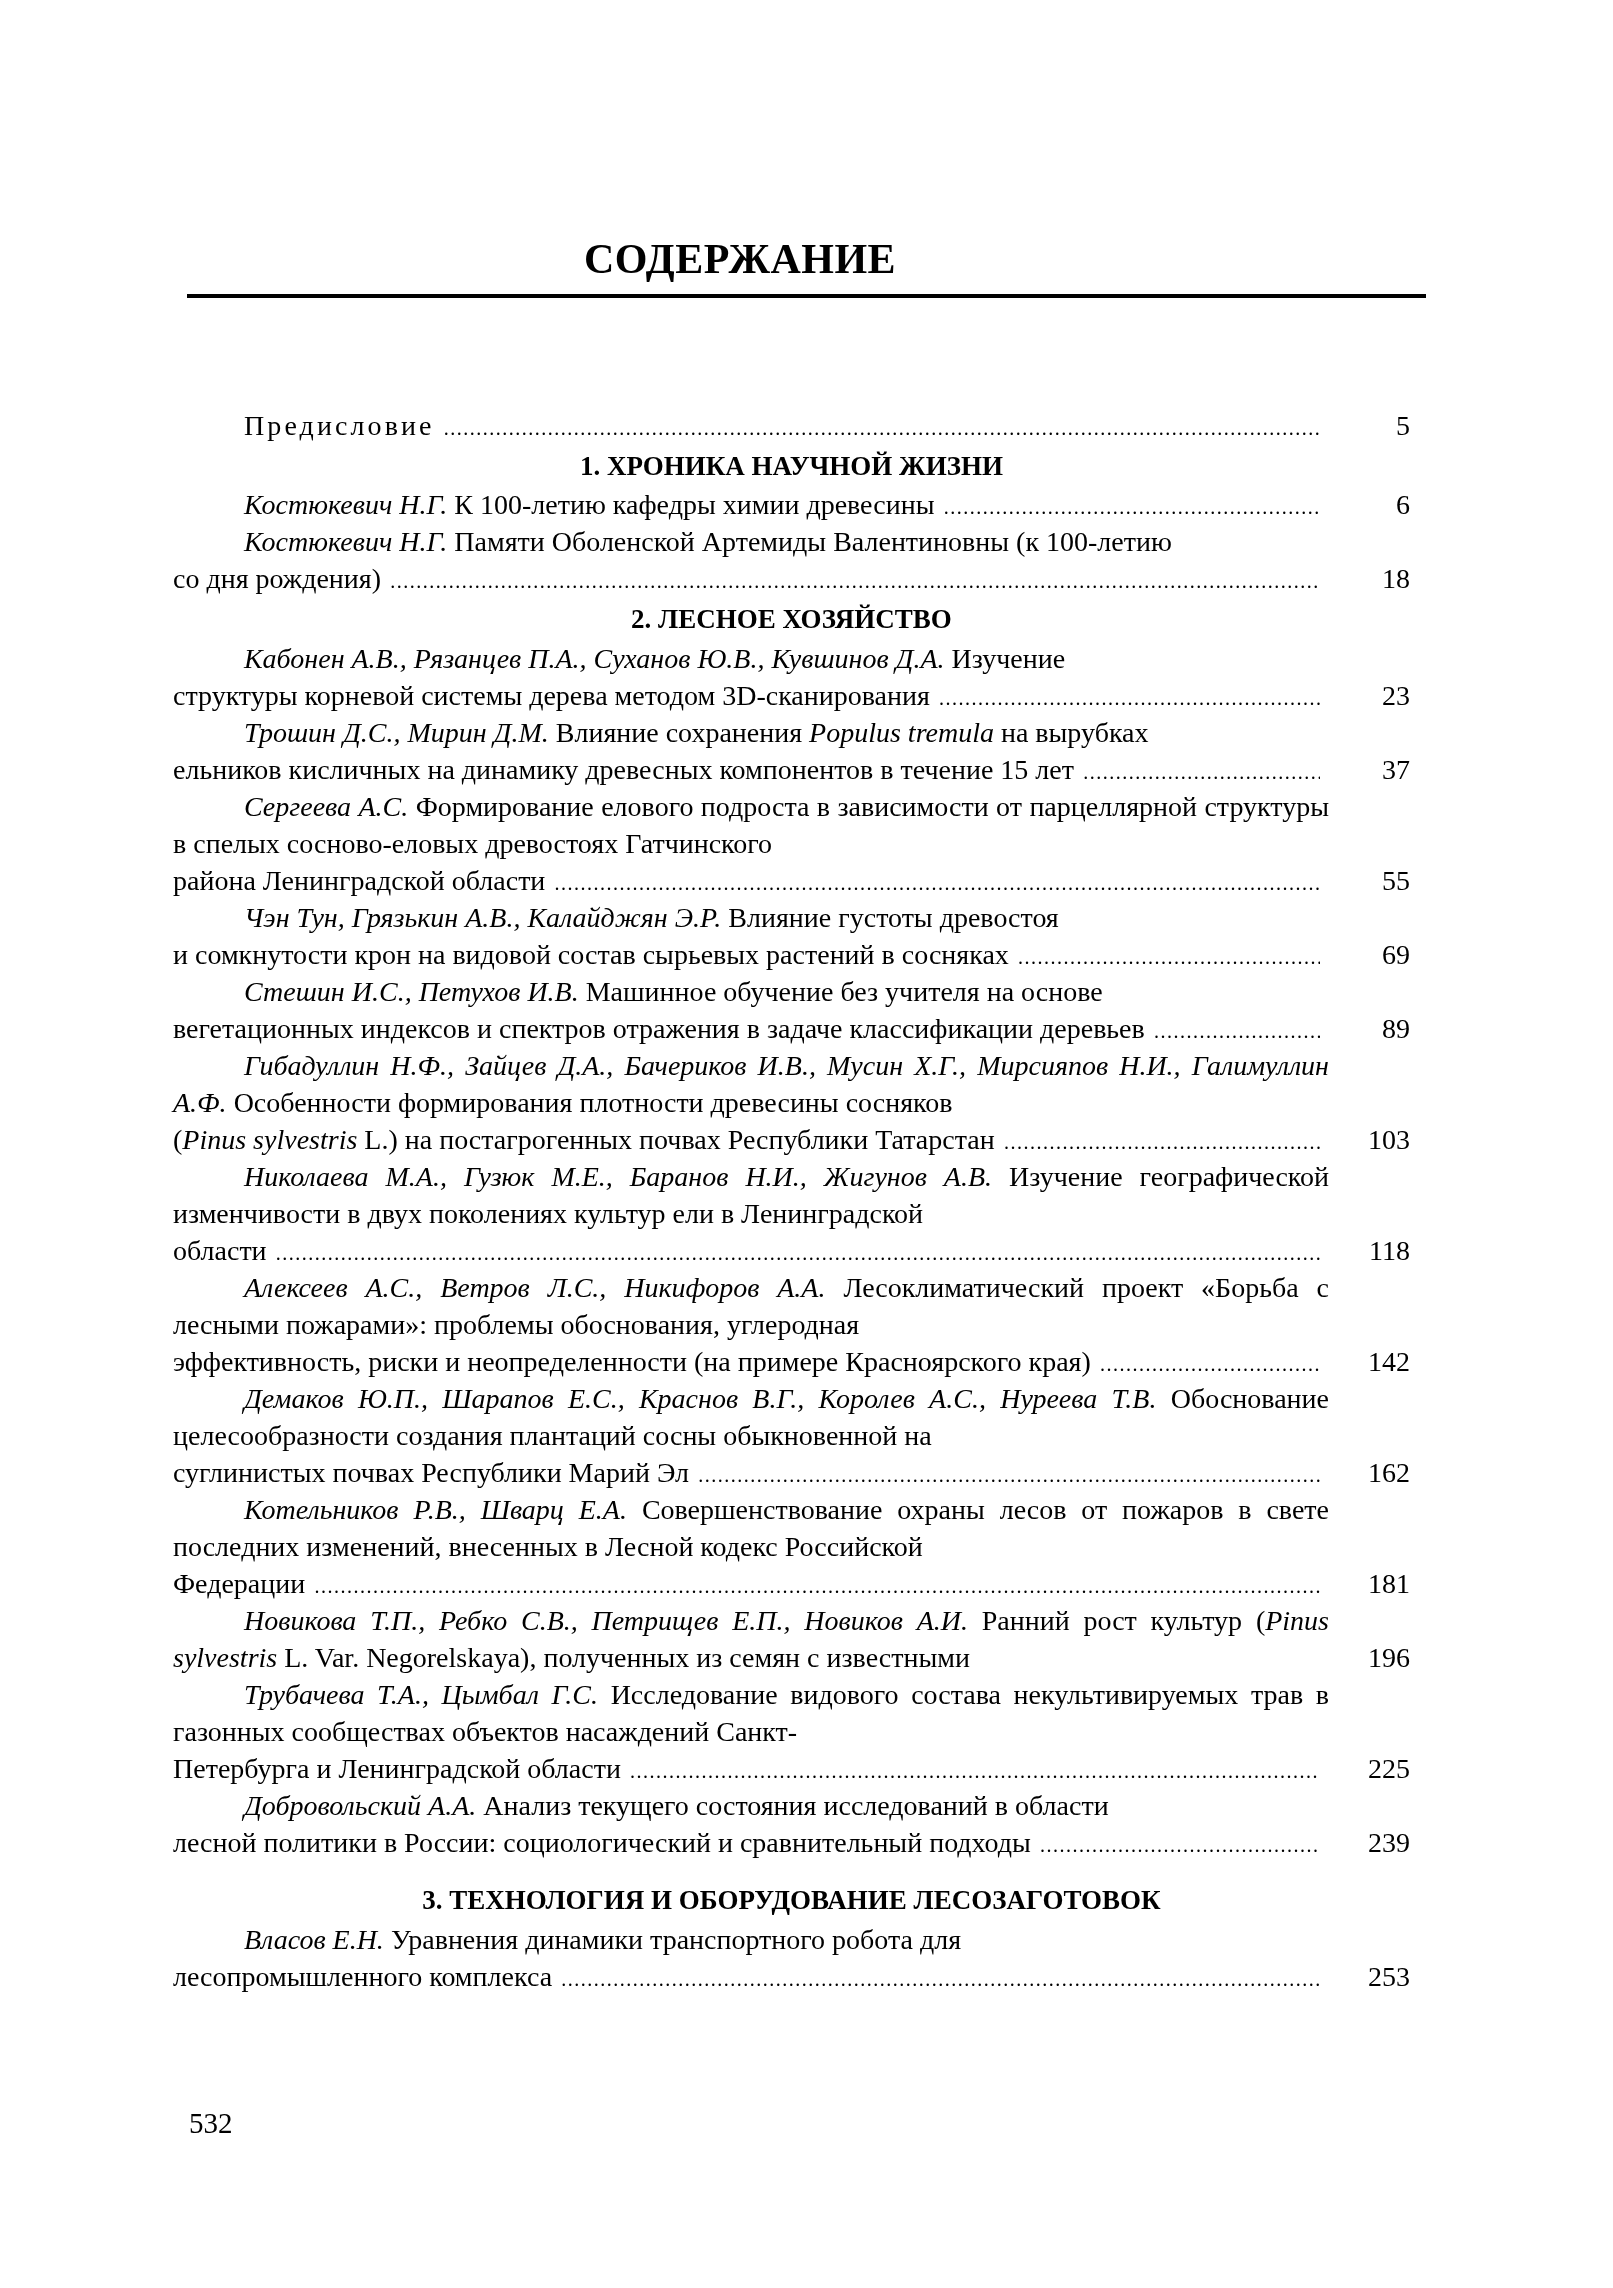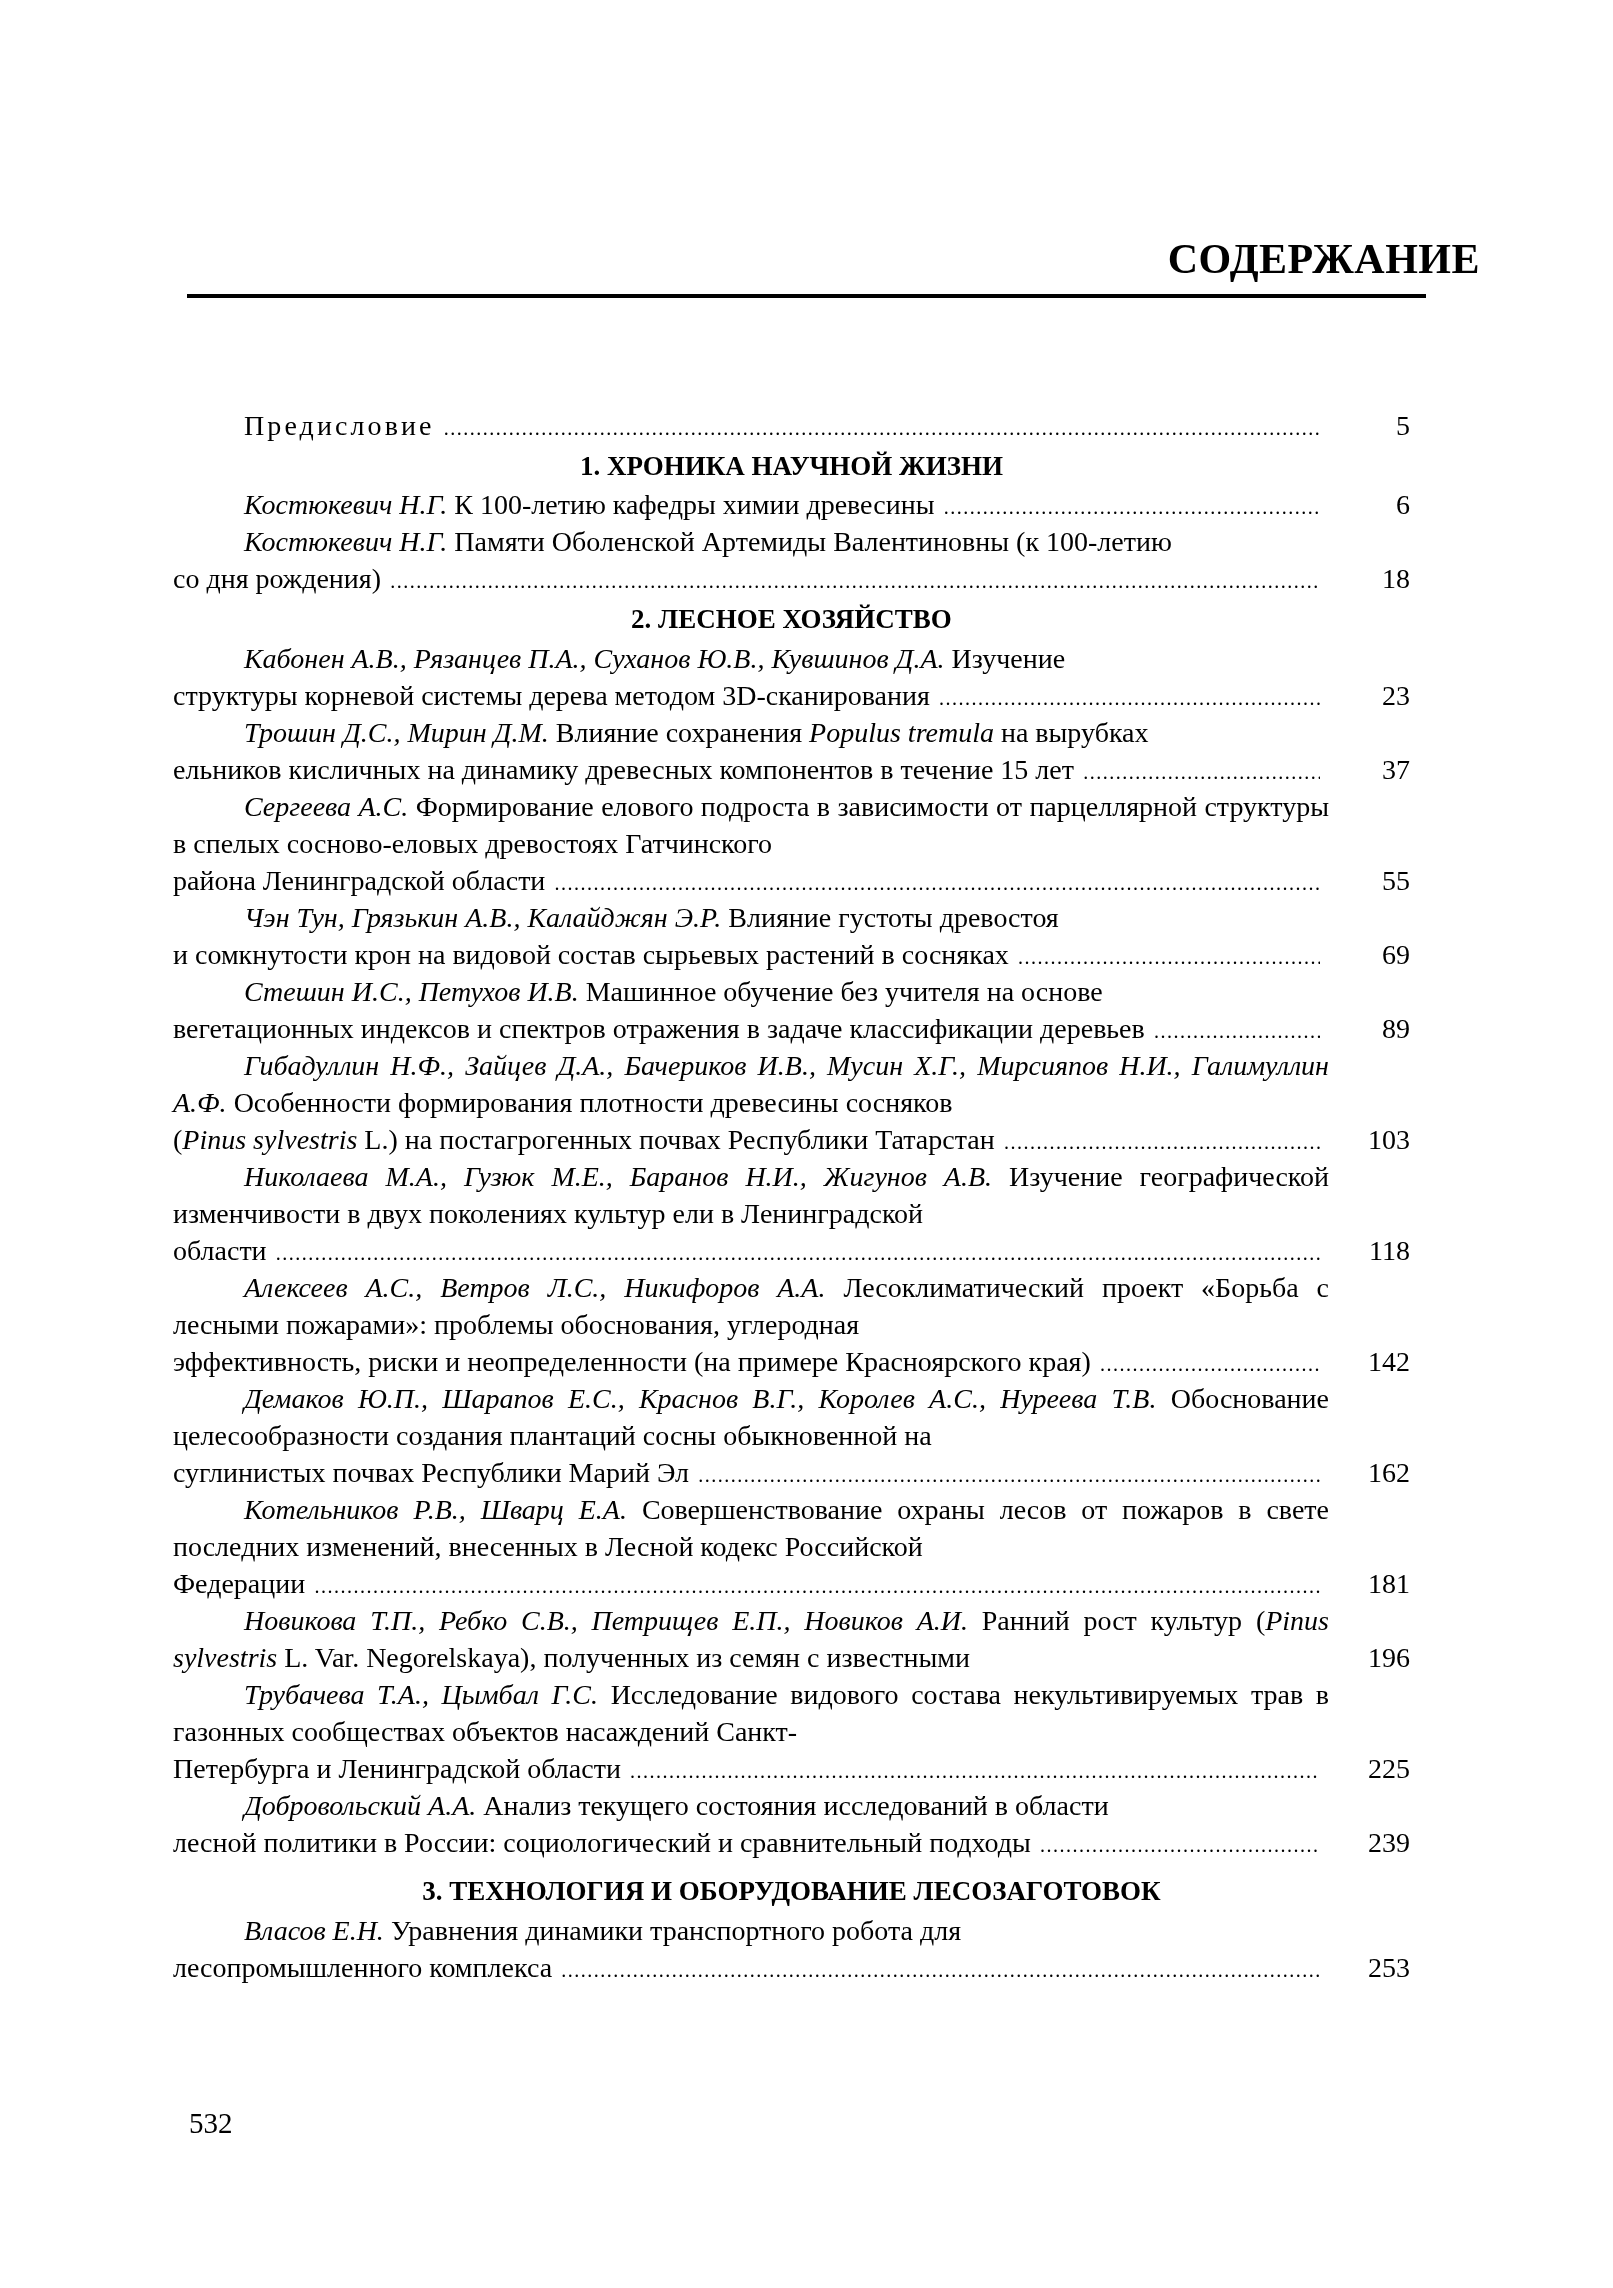--- a/index.html
+++ b/index.html
@@ -3,21 +3,21 @@
 <meta charset="utf-8">
 <style>
   html, body { margin: 0; padding: 0; background: #ffffff; }
   body {
     width: 1613px; height: 2289px; position: relative; overflow: hidden;
     font-family: "Liberation Serif", "DejaVu Serif", serif;
     color: #000;
   }
   .page-title {
     position: absolute; left: 0; width: 1480px; top: 233px;
-    text-align: right; font-weight: bold; font-size: 42px; line-height: 52px;
+    text-align: center; font-weight: bold; font-size: 42px; line-height: 52px;
     letter-spacing: 0.5px;
   }
   .title-rule {
     position: absolute; left: 187px; width: 1239px; top: 294px; height: 3.7px; background: #000;
   }
   .toc {
     position: absolute; left: 173px; top: 407px; width: 1237px;
     font-size: 28px; line-height: 37px;
   }
   .toc-row {
@@ -195,21 +195,21 @@
 
   <div class="toc-row">
     <div class="text"><span class="authors">Добровольский А.А.</span> <span>Анализ текущего состояния исследований в области</span></div>
     <div class="leader-line">
       <span class="lead-text">лесной политики в России: социологический и сравнительный подходы</span>
       <span class="dots"></span>
     </div>
     <span class="page-num">239</span>
   </div>
 
-  <div class="section-heading" style="margin-top:12px;">3. ТЕХНОЛОГИЯ И ОБОРУДОВАНИЕ ЛЕСОЗАГОТОВОК</div>
+  <div class="section-heading" style="margin-top:21px;">3. ТЕХНОЛОГИЯ И ОБОРУДОВАНИЕ ЛЕСОЗАГОТОВОК</div>
 
   <div class="toc-row">
     <div class="text"><span class="authors">Власов Е.Н.</span> <span>Уравнения динамики транспортного робота для</span></div>
     <div class="leader-line">
       <span class="lead-text">лесопромышленного комплекса</span>
       <span class="dots"></span>
     </div>
     <span class="page-num">253</span>
   </div>
 

